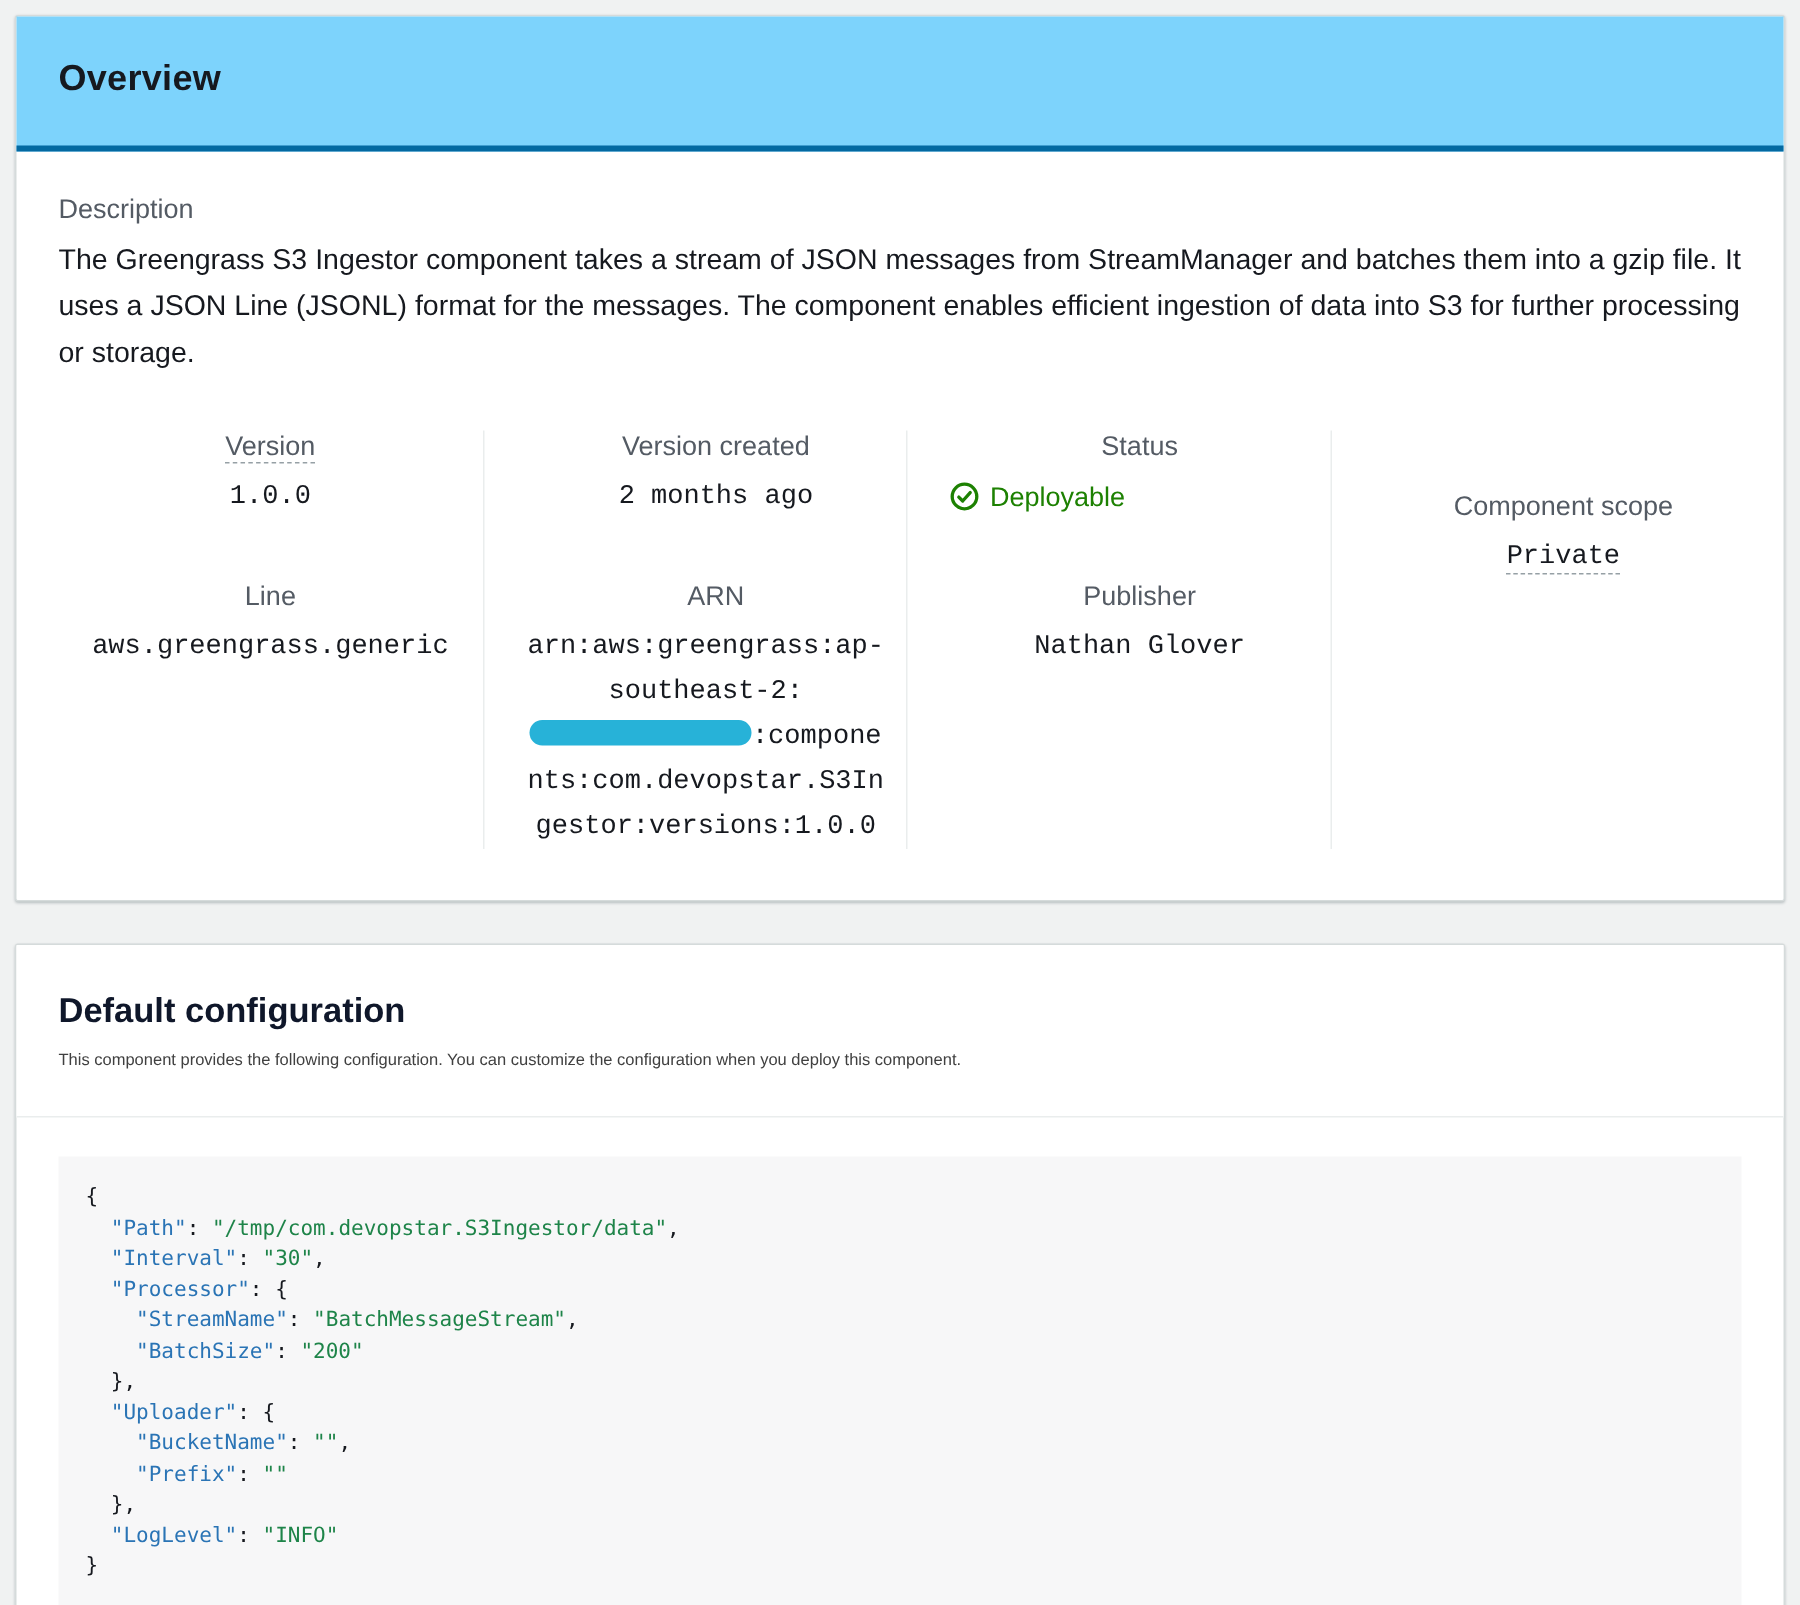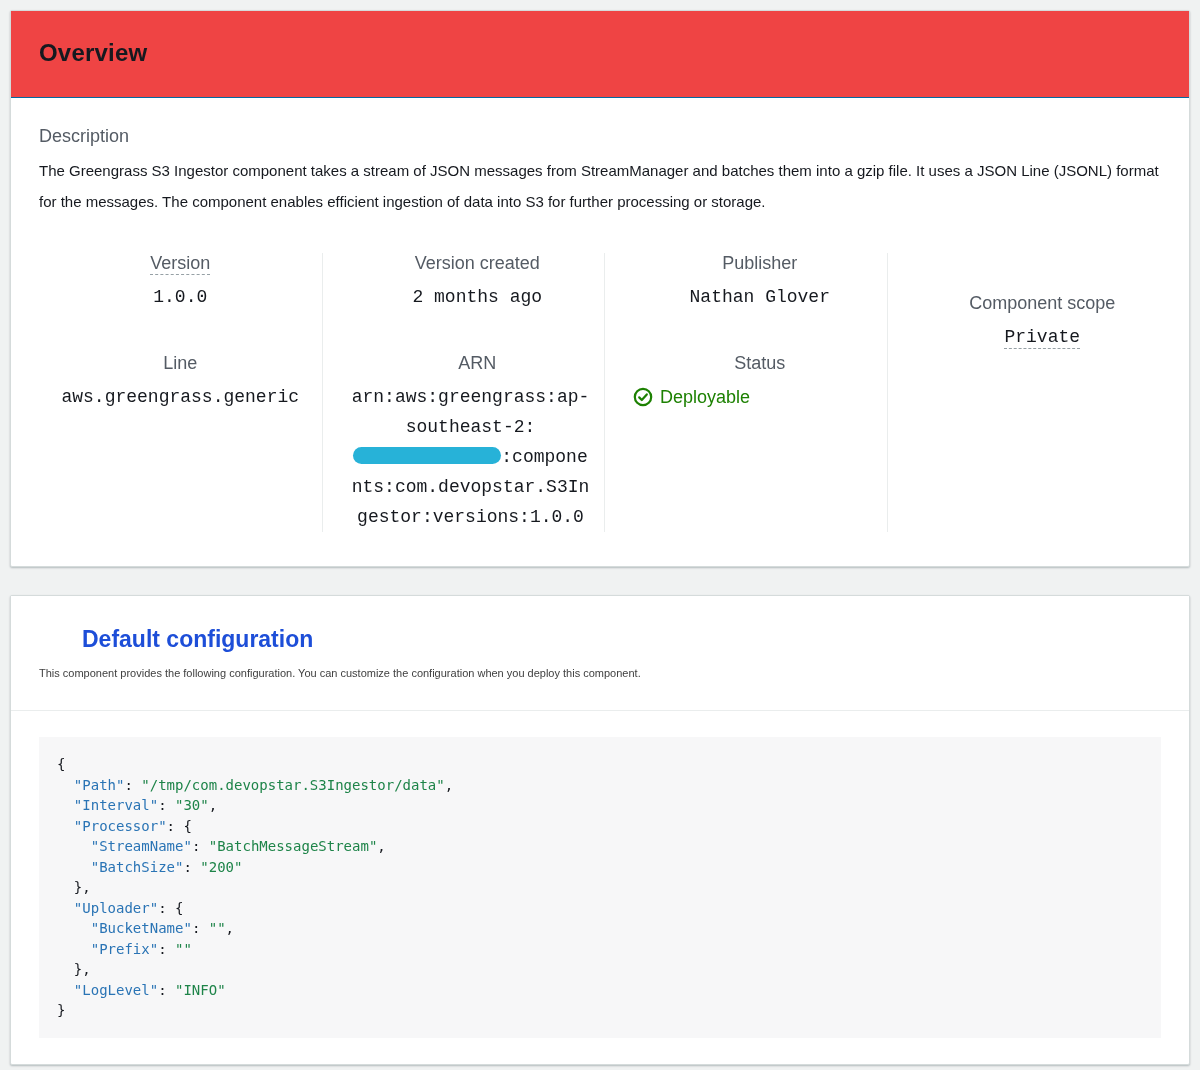--- a/index.html
+++ b/index.html
@@ -13,22 +13,22 @@
   .card {
     background: #ffffff;
     border: 1px solid #d5dbdb;
     border-radius: 2px;
     box-shadow: 0 1px 2px rgba(0,28,36,0.25);
   }
   .card + .card { margin-top: 28px; }
 
   
   .card-header {
-    background: #ef4444;
-    border-bottom: 1px solid #0369a1;
+    background: #7dd3fc;
+    border-bottom: 4px solid #0369a1;
     padding: 28px 28px 30px 28px;
   }
   .card-header h2 {
     font-size: 24px;
     font-weight: 700;
     color: #16191f;
     letter-spacing: 0.2px;
   }
   .overview-body { padding: 28px 20px 34px 28px; }
 
@@ -37,21 +37,21 @@
     color: #545b64;
     margin-bottom: 8px;
     font-weight: 400;
   }
   .hint {
     border-bottom: 1px dashed #96a0a5;
     padding-bottom: 1px;
     cursor: pointer;
   }
   .description-text {
-    font-size: 15px;
+    font-size: 19px;
     line-height: 31px;
     color: #16191f;
     max-width: 1125px;
     margin-bottom: 36px;
   }
 
   .col-grid {
     display: grid;
     grid-template-columns: repeat(4, 1fr);
   }
@@ -94,23 +94,22 @@
 
   
   .config-header {
     background: #ffffff;
     border-bottom: 1px solid #eaeded;
     padding: 30px 28px 26px 28px;
   }
   .config-header h2 {
     font-size: 23px;
     font-weight: 700;
-    color: #1d4ed8;
+    color: #0f172a;
     margin-bottom: 9px;
-    margin-left: 43px;
   }
   .config-subtitle {
     font-size: 11px;
     color: #404040;
     line-height: 22px;
   }
   .config-body { padding: 26px 28px; }
   .code-block {
     background: #f7f7f8;
     padding: 17px 18px;
@@ -158,35 +157,35 @@
           <div class="field-label">Version created</div>
           <div class="field-value">2 months ago</div>
         </div>
         <div class="field">
           <div class="field-label">ARN</div>
           <div class="field-value arn-value"><span>arn:aws:greengrass:ap-southeast-2:</span><span class="redaction-pill"></span><span>:components:com.devopstar.S3Ingestor:versions:1.0.0</span></div>
         </div>
       </div>
 
       <div class="col">
-        <div class="field">
-          <div class="field-label">Publisher</div>
-          <div class="field-value">Nathan Glover</div>
-        </div>
         <div class="field">
           <div class="field-label">Status</div>
           <div class="status-value">
             <span>
               <svg width="20" height="20" viewBox="0 0 20 20" fill="none">
                 <circle cx="10" cy="10" r="8.2" stroke="#1d8102" stroke-width="2.2"></circle>
                 <path d="M6.2 10.4 L8.8 13 L13.8 7.4" stroke="#1d8102" stroke-width="2.2" fill="none" stroke-linecap="round" stroke-linejoin="round"></path>
               </svg>
             </span>
             <span>Deployable</span>
           </div>
+        </div>
+        <div class="field">
+          <div class="field-label">Publisher</div>
+          <div class="field-value">Nathan Glover</div>
         </div>
       </div>
 
       <div class="col">
         <div class="field">
           <div class="field-label">Component scope</div>
           <div class="field-value">
             <span class="hint">Private</span>
           </div>
         </div>

